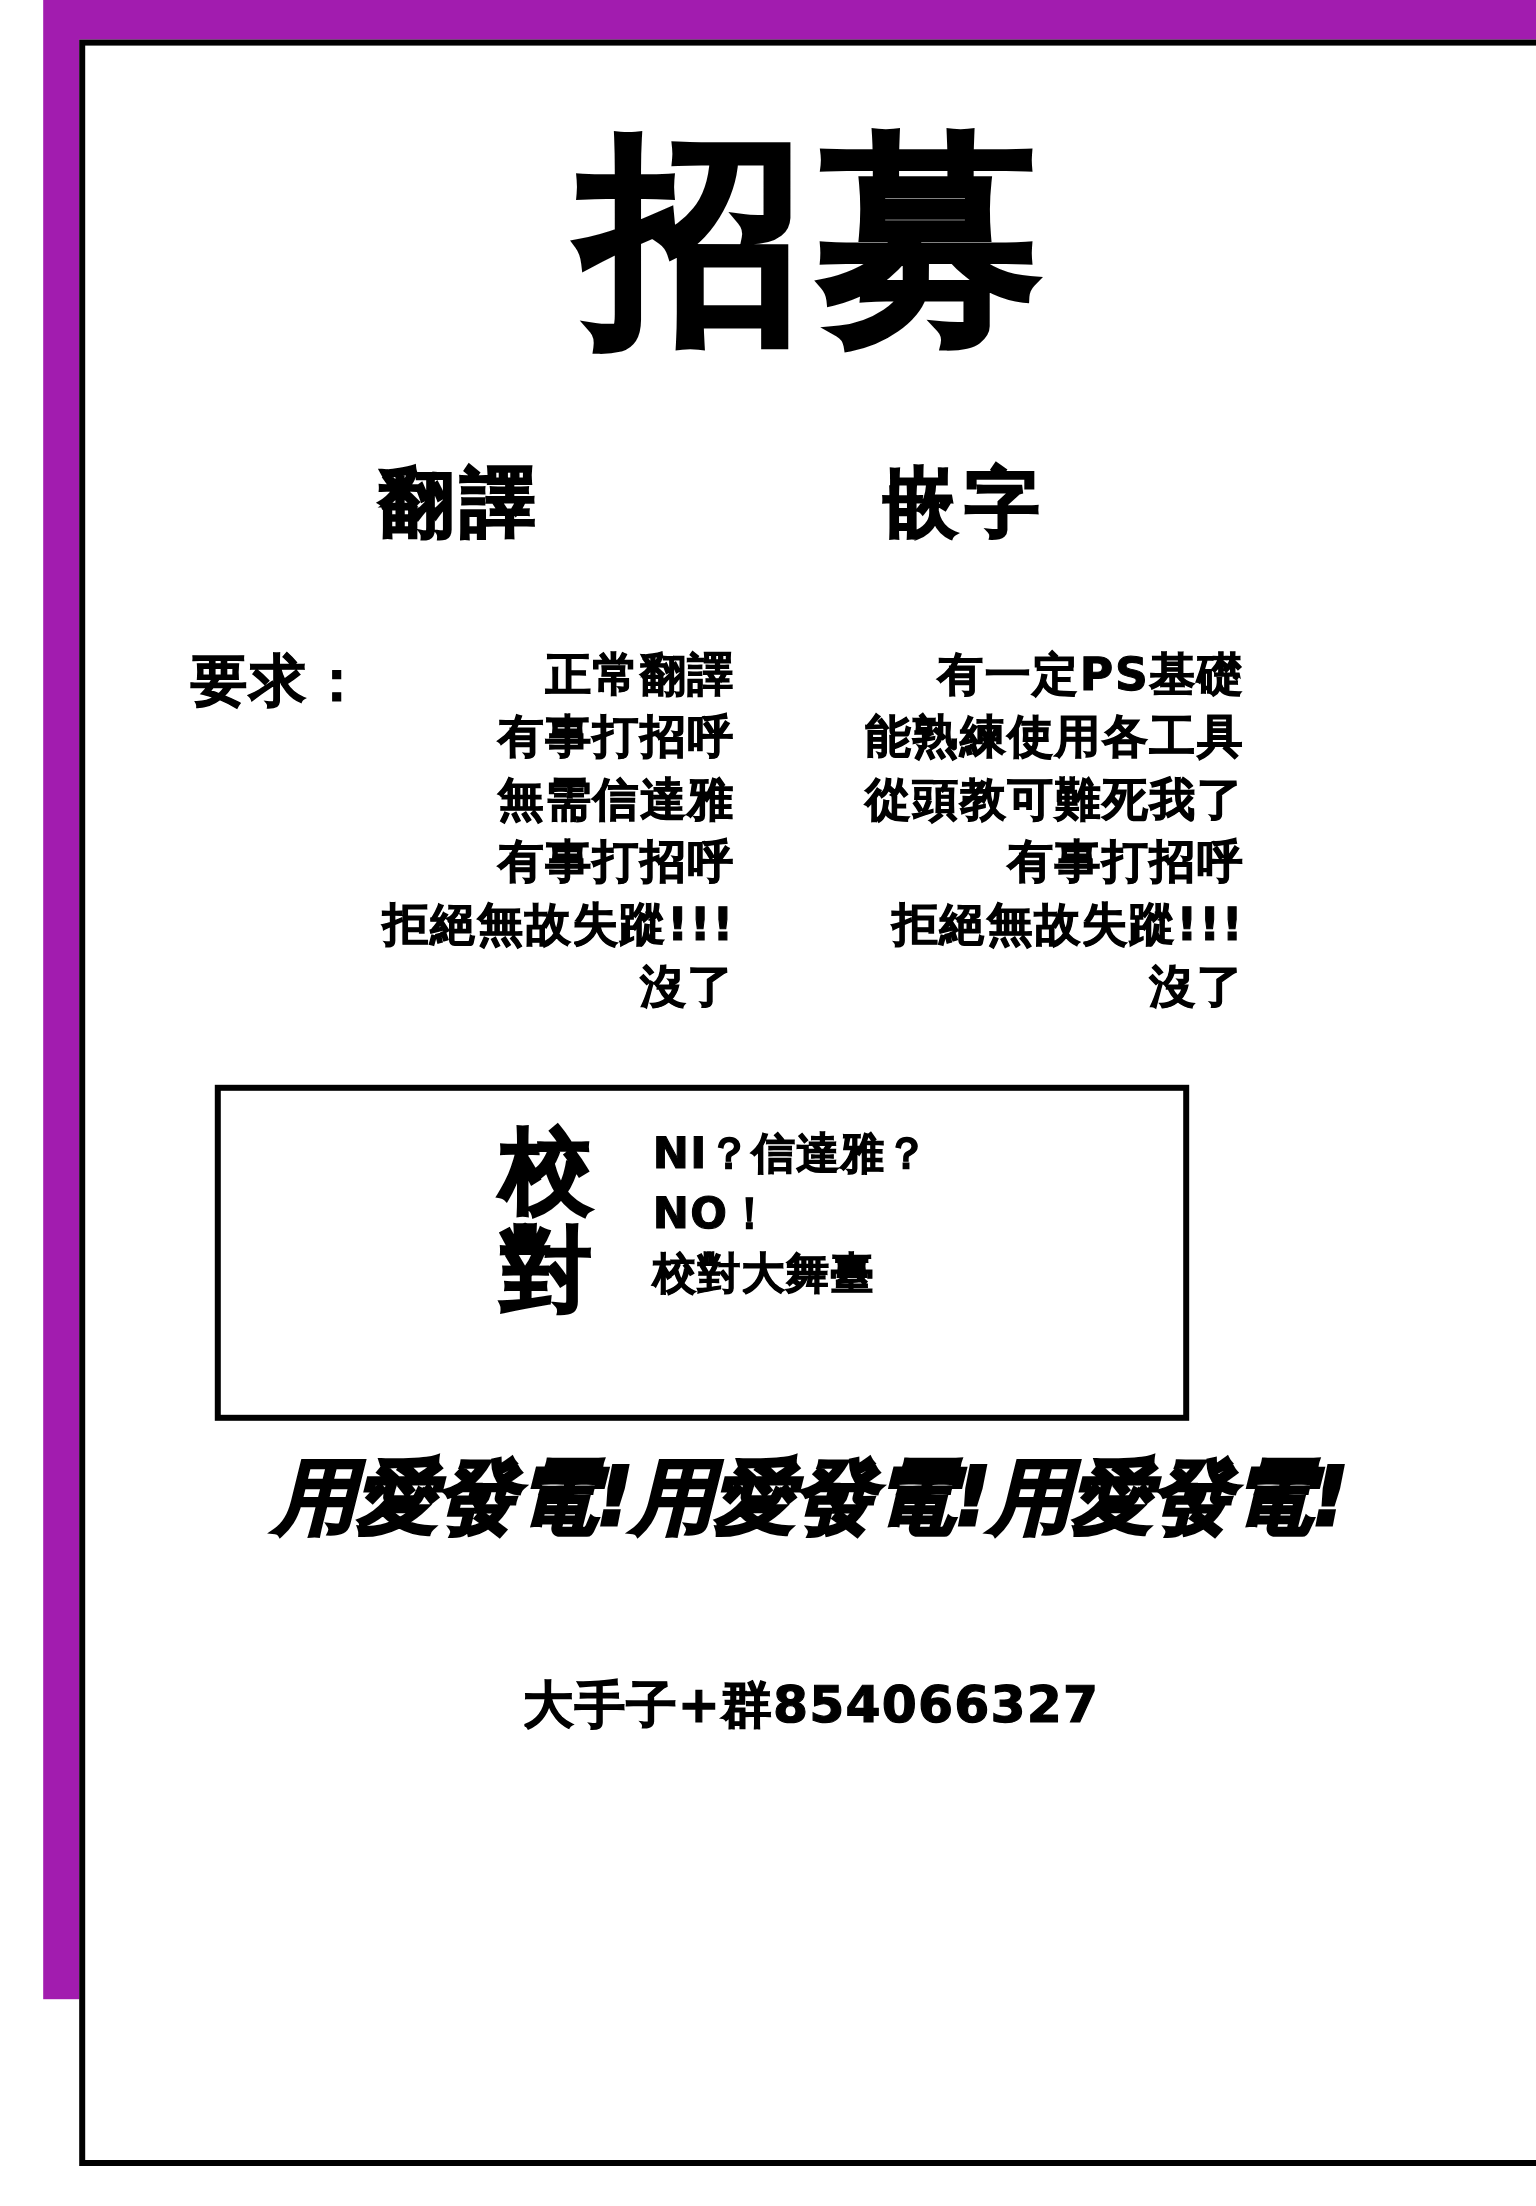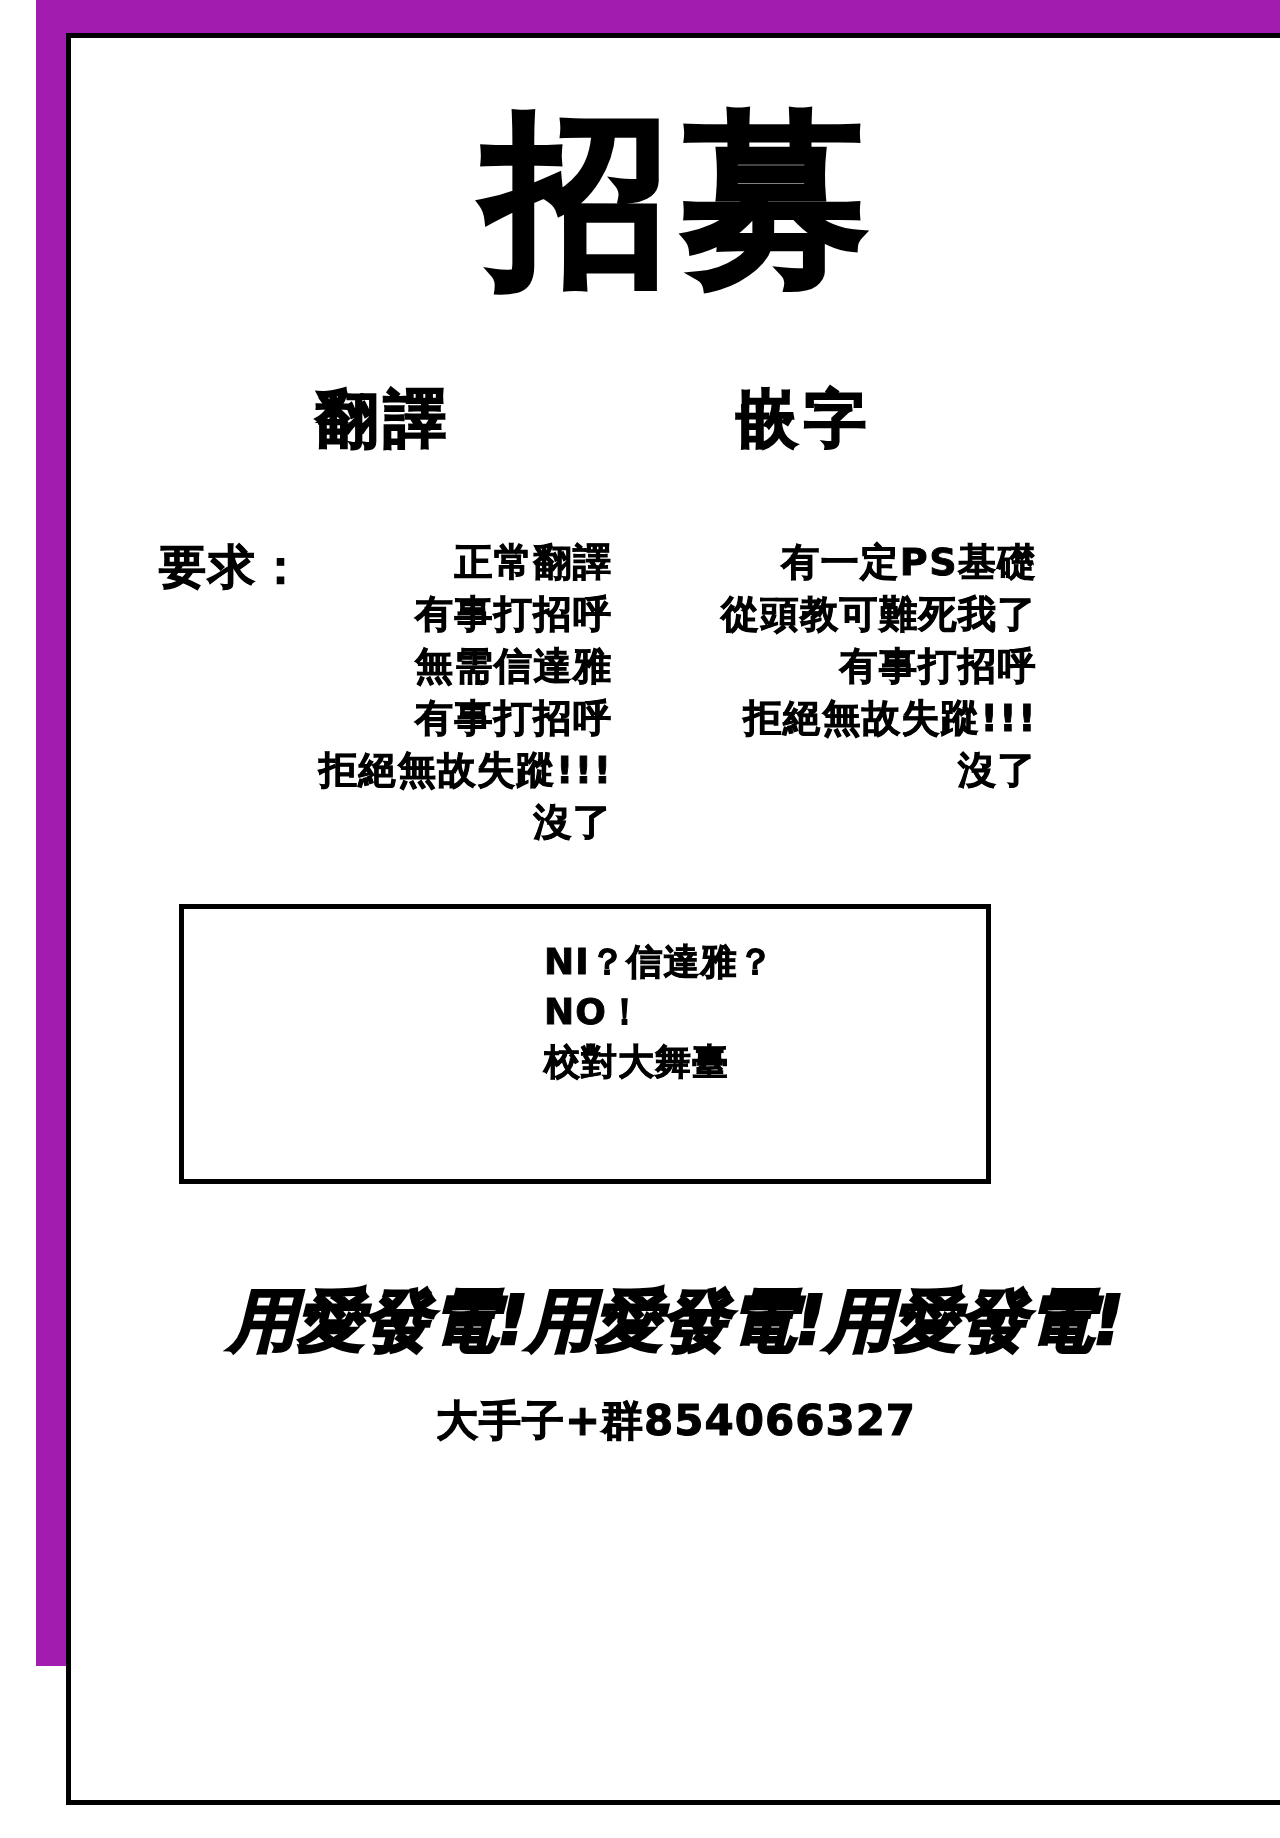--- a/index.html
+++ b/index.html
@@ -134,21 +134,21 @@
     line-height: 50px;
     letter-spacing: 1px;
     -webkit-text-stroke: 0.9px #000;
     white-space: nowrap;
   }
   .proof-lines div { height: 50px; }
 
   
   .slogan {
     position: absolute;
-    top: 1238px;
+    top: 1165px;
     left: 0;
     width: 100%;
     text-align: center;
     font-size: 68px;
     font-weight: bold;
     letter-spacing: -1px;
     -webkit-text-stroke: 2.5px #000;
     font-style: italic;
   }
 
@@ -185,27 +185,29 @@
         <div>正常翻譯</div>
         <div>有事打招呼</div>
         <div>無需信達雅</div>
         <div>有事打招呼</div>
         <div>拒絕無故失蹤!!!</div>
         <div>沒了</div>
       </div>
 
       <div class="req-col col-right">
         <div>有一定PS基礎</div>
+        <div>能熟練使用各工具</div>
         <div>從頭教可難死我了</div>
         <div>有事打招呼</div>
         <div>拒絕無故失蹤!!!</div>
         <div>沒了</div>
       </div>
 
       <div class="proof-box">
+        <div class="proof-vert">校對</div>
         <div class="proof-lines">
           <div>NI？信達雅？</div>
           <div>NO！</div>
           <div>校對大舞臺</div>
         </div>
       </div>
 
       <div class="slogan">用愛發電!用愛發電!用愛發電!</div>
 
       <div class="contact">大手子+群854066327</div>

